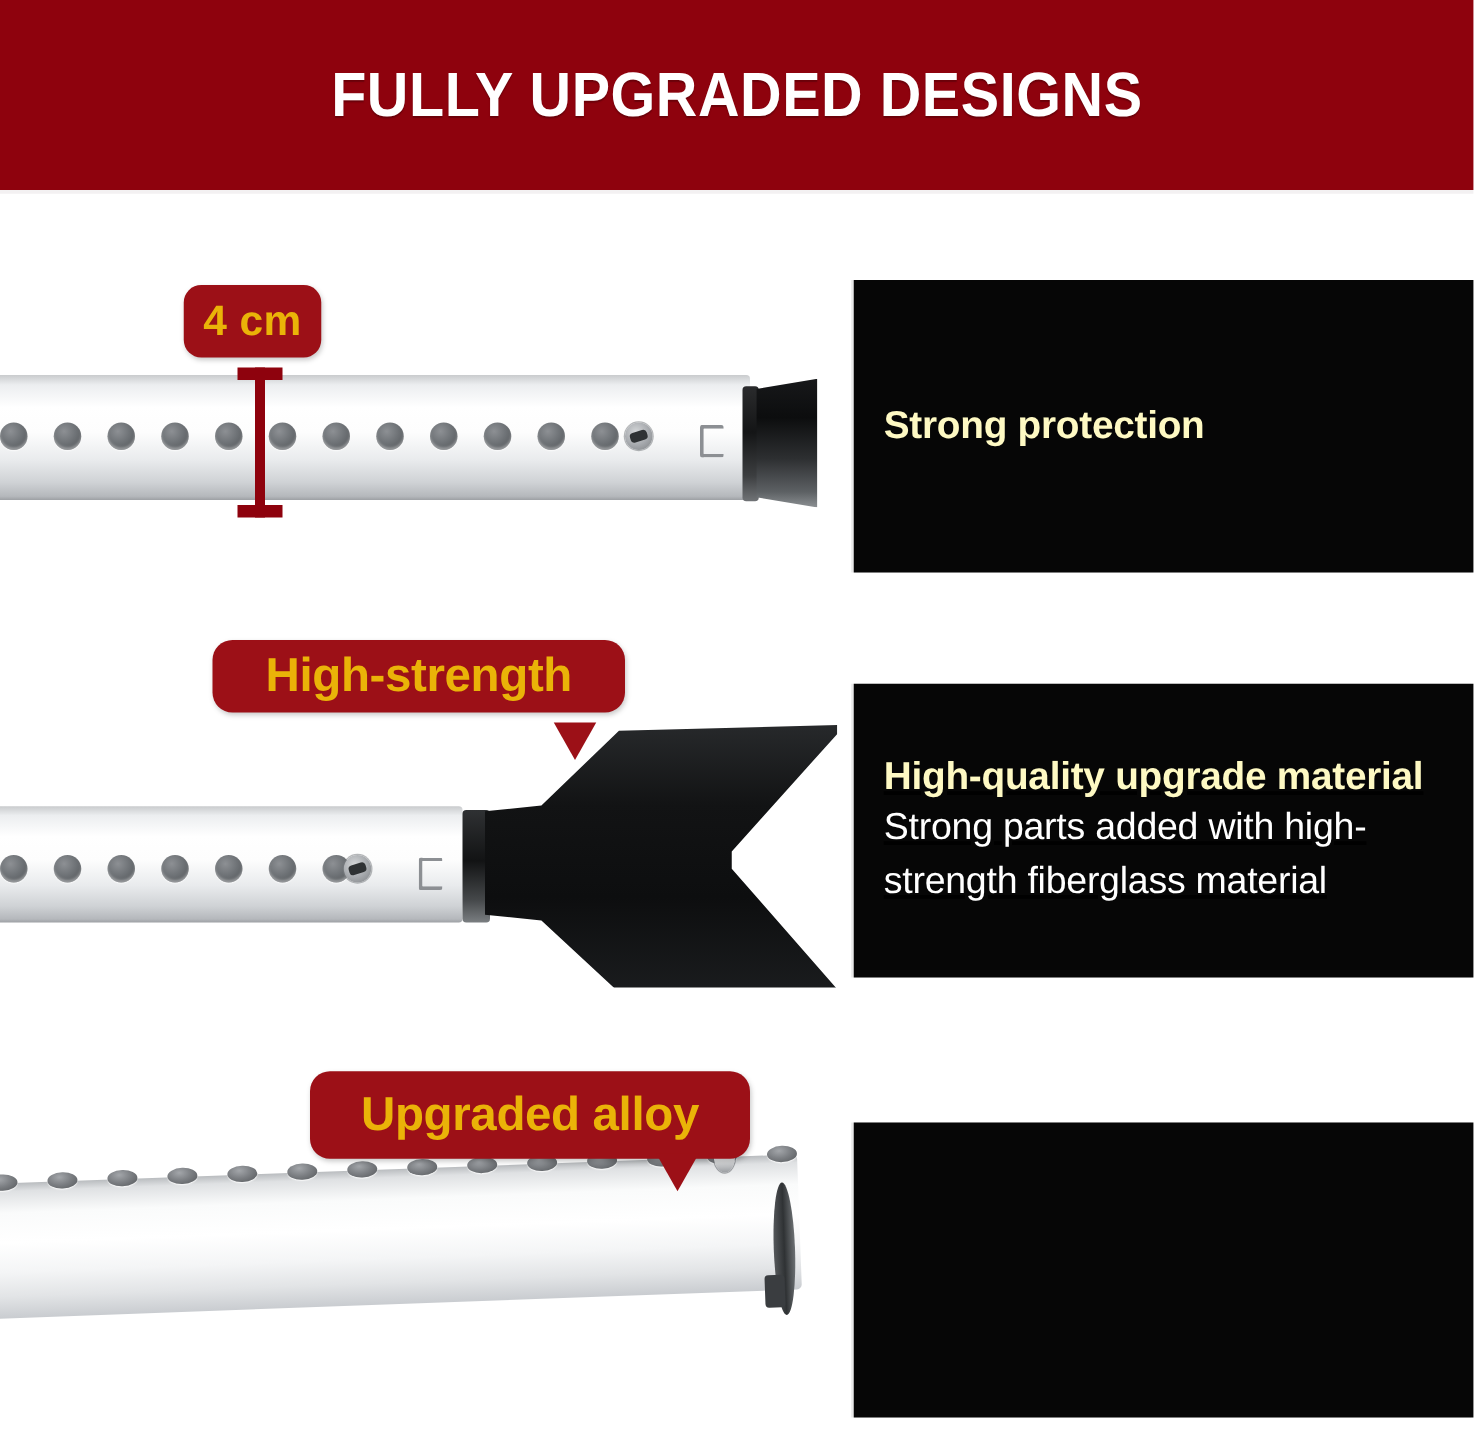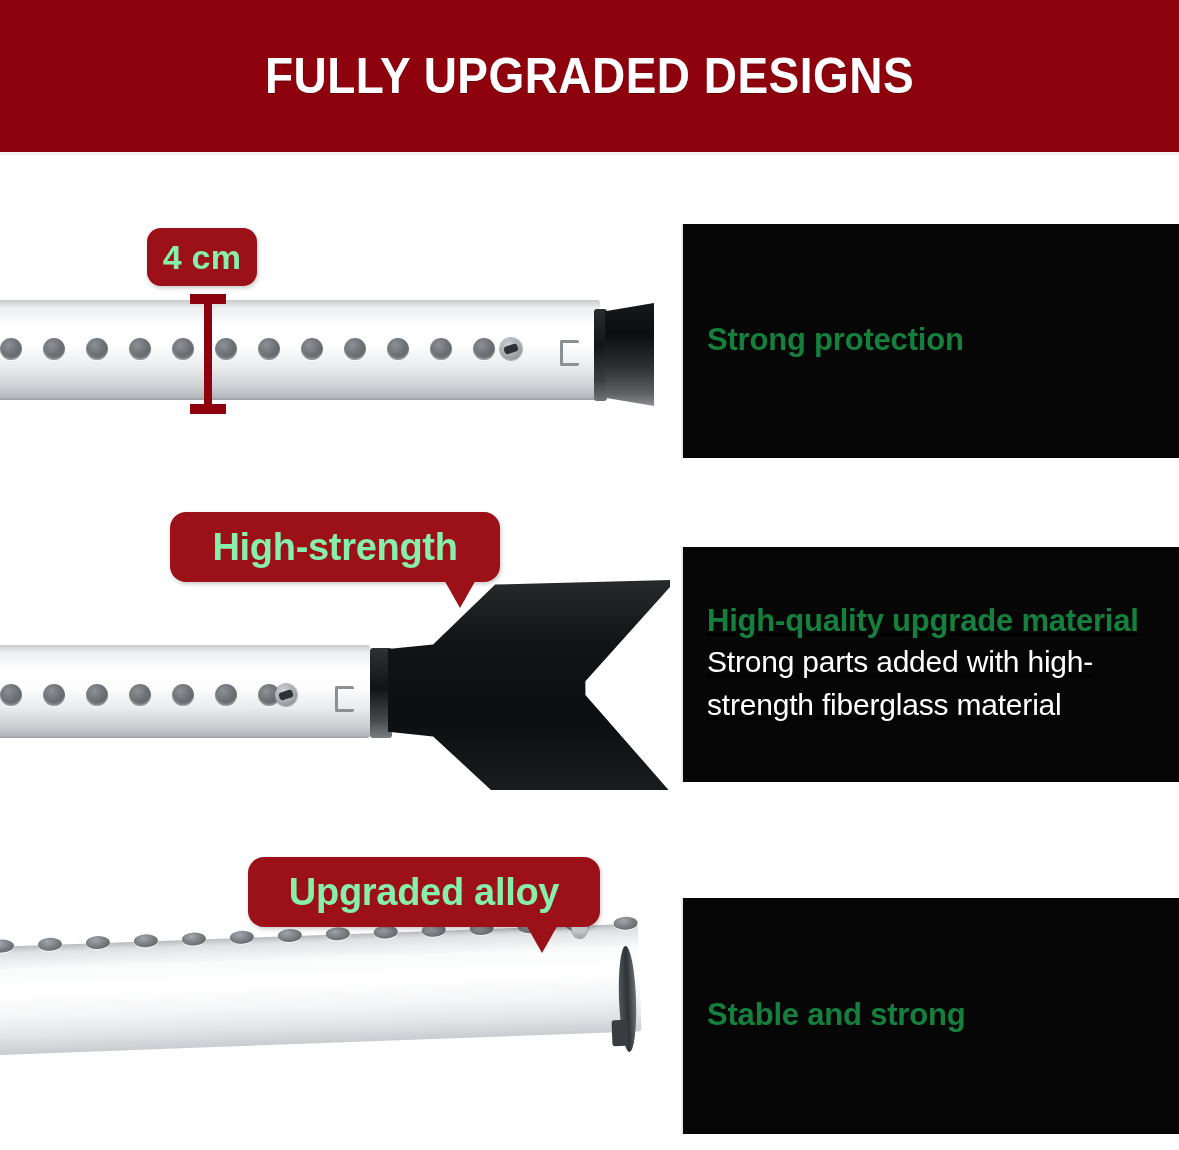--- a/index.html
+++ b/index.html
@@ -56,59 +56,59 @@
     display: flex;
     flex-direction: column;
     justify-content: center;
     box-shadow: -2px 0 0 0 #e9e9e9;
   }
   .info-box-1 { top: 224px;  height: 234px; }
   .info-box-2 { top: 547px;  height: 235px; text-decoration: underline; }
   .info-box-3 { top: 898px;  height: 236px; }
 
   .info-title {
-    color: #15803d;
+    color: #fef9c3;
     font-size: 31px;
     font-weight: bold;
     line-height: 1.18;
     letter-spacing: -0.2px;
     margin: 0 0 2px 0;
   }
   .info-desc {
     color: #ffffff;
     font-size: 30px;
     font-weight: normal;
     line-height: 1.42;
     letter-spacing: -0.2px;
     margin: 0;
   }
 
   
   .badge {
     position: absolute;
     background: #9c1017;
-    color: #86efac;
+    color: #eab308;
     font-weight: bold;
     display: flex;
     align-items: center;
     justify-content: center;
     box-sizing: border-box;
     filter: drop-shadow(1px 2px 2px rgba(0,0,0,0.22));
     text-align: center;
   }
   .badge-4cm {
     left: 147px; top: 228px;
     width: 110px; height: 58px;
     border-radius: 14px;
     font-size: 34px;
     letter-spacing: 0.3px;
   }
   .badge-highstrength {
     left: 170px; top: 512px;
-    width: 330px; height: 70px;
+    width: 330px; height: 58px;
     border-radius: 16px;
     font-size: 38px;
     letter-spacing: -0.3px;
   }
   .badge-upgraded {
     left: 248px; top: 857px;
     width: 352px; height: 70px;
     border-radius: 16px;
     font-size: 38px;
     letter-spacing: -0.3px;
@@ -423,16 +423,15 @@
 
     <div class="screw-3"></div>
     <div class="collar-3"></div>
     <div class="collar-3-tab"></div>
   </div>
 
   <div class="badge badge-upgraded">Upgraded alloy</div>
   <div class="bubble-tail tail-upgraded"></div>
 
   <div class="info-box info-box-3">
-    <p class="info-title">Stable and strong</p>
   </div>
 
 </div>
 
 </body></html>

